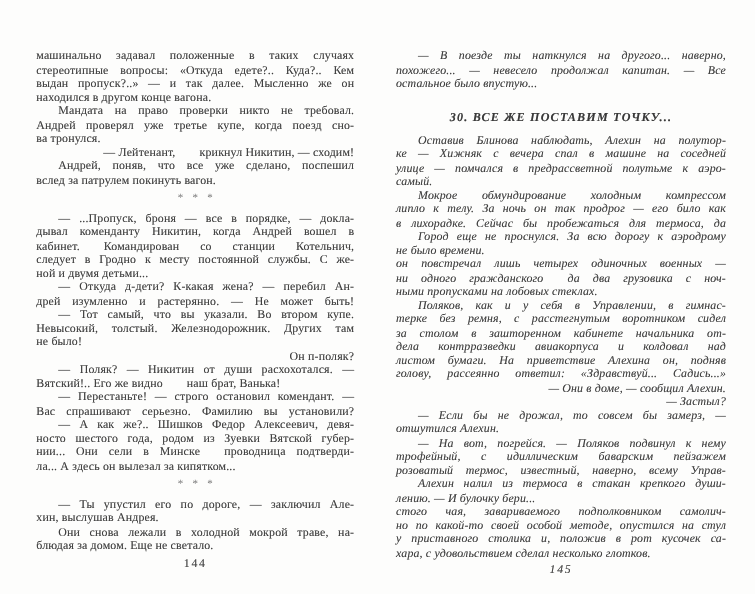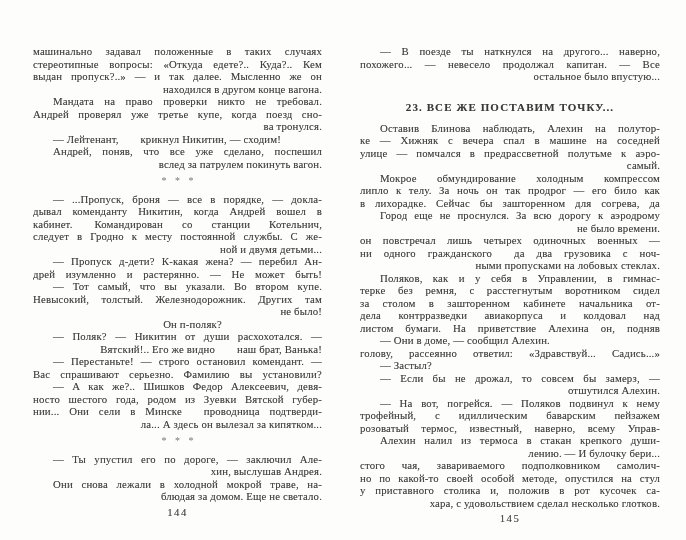--- a/index.html
+++ b/index.html
@@ -6,35 +6,35 @@
   .canvas {
     position: relative;
     width: 686px;
     height: 540px;
     overflow: hidden;
     background: #fdfdfc;
     font-family: "Liberation Serif", "DejaVu Serif", serif;
   }
   .page { position: absolute; top: 45px; }
   #left-page  { left: 33px;  width: 289px; }
-  #right-page { left: 360px; width: 300px; }
+  #right-page { left: 360px; width: 300px; font-style: italic; }
   .line {
     font-size: 10.8px;
     line-height: 12.5px;
     height: 12.5px;
     color: #3f3f3f;
     letter-spacing: 0.15px;
     text-shadow: 0 0 0.6px rgba(70,70,70,0.45);
     white-space: normal;
   }
   .j   { text-align: justify; text-align-last: justify; }
-  .l   { text-align: right; }
+  .l   { text-align: left; }
   .ij  { text-align: justify; text-align-last: justify; text-indent: 20px; }
-  .il  { text-align: left; text-indent: 20px; }
-  .il2 { text-align: center; text-indent: 30px; }
+  .il  { text-align: right; text-indent: 20px; }
+  .il2 { text-align: right; text-indent: 30px; }
   .sep {
     text-align: center;
     color: #787878;
     font-size: 10px;
     word-spacing: 6px;
     letter-spacing: 0;
     margin: 5px 0;
     text-shadow: none;
   }
   .h {
@@ -69,21 +69,21 @@
         <div class="line l">ва тронулся.</div>
         <div class="line il">— Лейтенант,  крикнул Никитин, — сходим!</div>
         <div class="line ij">Андрей, поняв, что все уже сделано, поспешил</div>
         <div class="line l">вслед за патрулем покинуть вагон.</div>
         <div class="line sep">* * *</div>
         <div class="line ij">— ...Пропуск, броня — все в порядке, — докла-</div>
         <div class="line j">дывал коменданту Никитин, когда Андрей вошел в</div>
         <div class="line j">кабинет.  Командирован со станции Котельнич,</div>
         <div class="line j">следует в Гродно к месту постоянной службы. С же-</div>
         <div class="line l">ной и двумя детьми...</div>
-        <div class="line ij">— Пропуск д-дети? К-какая жена? — перебил Ан-</div>
+        <div class="line ij">— Откуда д-дети? К-какая жена? — перебил Ан-</div>
         <div class="line j">дрей изумленно и растерянно. — Не может быть!</div>
         <div class="line ij">— Тот самый, что вы указали. Во втором купе.</div>
         <div class="line j">Невысокий, толстый. Железнодорожник. Других там</div>
         <div class="line l">не было!</div>
         <div class="line il2">Он п-поляк?</div>
         <div class="line ij">— Поляк? — Никитин от души расхохотался. —</div>
         <div class="line l">Вятский!.. Его же видно  наш брат, Ванька!</div>
         <div class="line ij">— Перестаньте! — строго остановил комендант. —</div>
         <div class="line j">Вас спрашивают серьезно. Фамилию вы установили?</div>
         <div class="line ij">— А как же?.. Шишков Федор Алексеевич, девя-</div>
@@ -96,40 +96,40 @@
         <div class="line ij">Они снова лежали в холодной мокрой траве, на-</div>
         <div class="line l">блюдая за домом. Еще не светало.</div>
       </div>
     <div class="line pagenum">144</div>
   </div>
   <div class="page" id="right-page">
     <div id="right-lines">
         <div class="line ij">— В поезде ты наткнулся на другого... наверно,</div>
         <div class="line j">похожего... — невесело продолжал капитан. — Все</div>
         <div class="line l">остальное было впустую...</div>
-        <div class="line h">23. ВСЕ ЖЕ ПОСТАВИМ ТОЧКУ...</div>
+        <div class="line h">30. ВСЕ ЖЕ ПОСТАВИМ ТОЧКУ...</div>
         <div class="line ij">Оставив Блинова наблюдать, Алехин на полутор-</div>
         <div class="line j">ке — Хижняк с вечера спал в машине на соседней</div>
         <div class="line j">улице — помчался в предрассветной полутьме к аэро-</div>
         <div class="line l">самый.</div>
         <div class="line ij">Мокрое обмундирование холодным компрессом</div>
         <div class="line j">липло к телу. За ночь он так продрог — его било как</div>
-        <div class="line j">в лихорадке. Сейчас бы зашторенном для согрева, да</div>
+        <div class="line j">в лихорадке. Сейчас бы пробежаться для термоса, да</div>
         <div class="line ij">Город еще не проснулся. За всю дорогу к аэродрому</div>
         <div class="line l">не было времени.</div>
         <div class="line j">он повстречал лишь четырех одиночных военных —</div>
         <div class="line j">ни одного гражданского  да два грузовика с ноч-</div>
         <div class="line l">ными пропусками на лобовых стеклах.</div>
         <div class="line ij">Поляков, как и у себя в Управлении, в гимнас-</div>
         <div class="line j">терке без ремня, с расстегнутым воротником сидел</div>
         <div class="line j">за столом в зашторенном кабинете начальника от-</div>
         <div class="line j">дела контрразведки авиакорпуса и колдовал над</div>
         <div class="line j">листом бумаги. На приветствие Алехина он, подняв</div>
+        <div class="line j">голову, рассеянно ответил: «Здравствуй... Садись...»</div>
         <div class="line il">— Они в доме, — сообщил Алехин.</div>
-        <div class="line j">голову, рассеянно ответил: «Здравствуй... Садись...»</div>
         <div class="line il">— Застыл?</div>
         <div class="line ij">— Если бы не дрожал, то совсем бы замерз, —</div>
         <div class="line l">отшутился Алехин.</div>
         <div class="line ij">— На вот, погрейся. — Поляков подвинул к нему</div>
         <div class="line j">трофейный, с идиллическим баварским пейзажем</div>
         <div class="line j">розоватый термос, известный, наверно, всему Управ-</div>
         <div class="line ij">Алехин налил из термоса в стакан крепкого души-</div>
         <div class="line l">лению. — И булочку бери...</div>
         <div class="line j">стого чая, завариваемого подполковником самолич-</div>
         <div class="line j">но по какой-то своей особой методе, опустился на стул</div>

